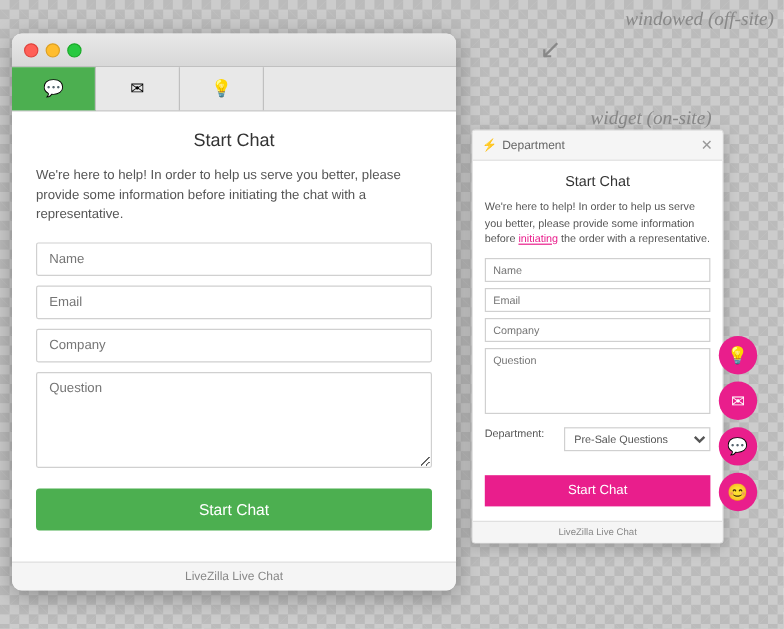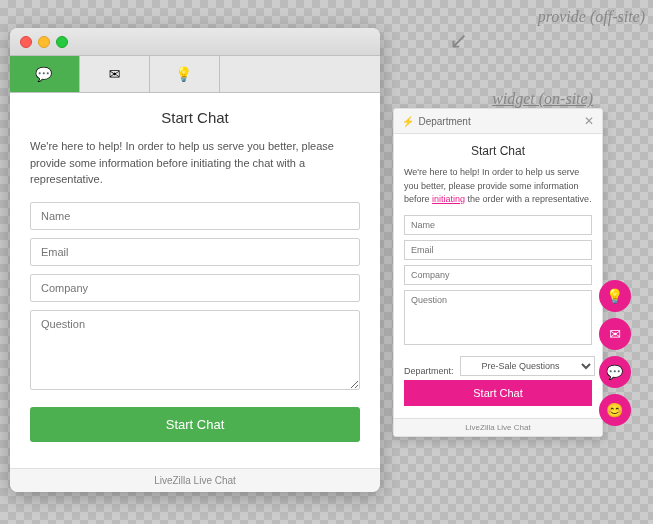--- a/index.html
+++ b/index.html
@@ -47,21 +47,20 @@
     }
 
     .annotation-windowed {
       top: 8px;
       right: 8px;
     }
 
     .annotation-widget {
       top: 90px;
       right: 60px;
-      text-decoration: underline;
     }
 
     .arrow-windowed {
       position: absolute;
       top: 28px;
       right: 185px;
       color: #888;
       font-size: 22px;
     }
 
@@ -290,34 +289,34 @@
       height: 55px;
       resize: none;
       outline: none;
       background: white;
       margin-bottom: 8px;
       font-family: inherit;
     }
 
     .widget-department-row {
       display: flex;
-      align-items: flex-end;
-      margin-bottom: 4px;
-      gap: 6px;
+      align-items: flex-start;
+      margin-bottom: 20px;
+      gap: 16px;
     }
 
     .widget-department-label {
       font-size: 9px;
       color: #555;
       white-space: nowrap;
     }
 
     .widget-department-select {
       flex: 1;
-      padding: 3px 17px;
+      padding: 3px 4px;
       border: 1px solid #d0d0d0;
       font-size: 9px;
       color: #555;
       background: white;
       outline: none;
     }
 
     .widget-start-btn {
       width: 100%;
       padding: 7px;
@@ -363,21 +362,21 @@
     }
 
     
     .icon-chat::before { content: '💬'; font-size: 14px; }
     .icon-email::before { content: '✉'; font-size: 14px; }
     .icon-idea::before { content: '💡'; font-size: 14px; }
   </style>
 </head>
 <body>
 
-<div class="annotation annotation-windowed">provide (off-site)</div>
+<div class="annotation annotation-windowed">windowed (off-site)</div>
 
 <div class="arrow-windowed">↙</div>
 
 <div class="arrow-widget">↙</div>
 
 <div class="annotation annotation-widget">widget (on-site)</div>
 
 <div class="windowed-app">
   <div class="title-bar">
     <div class="traffic-lights">

